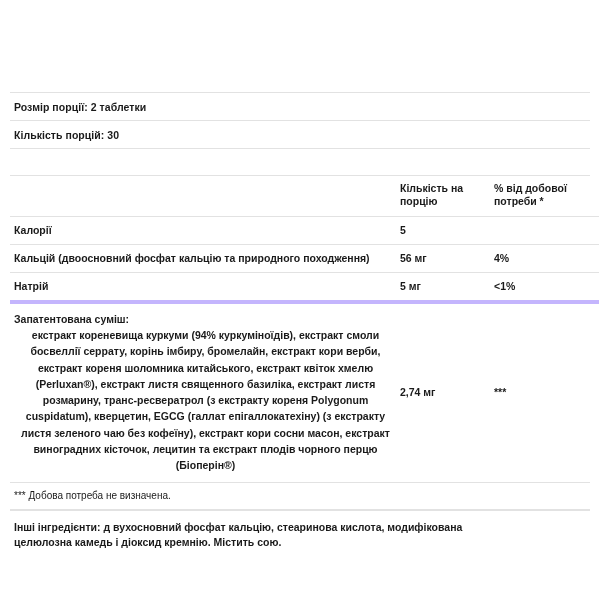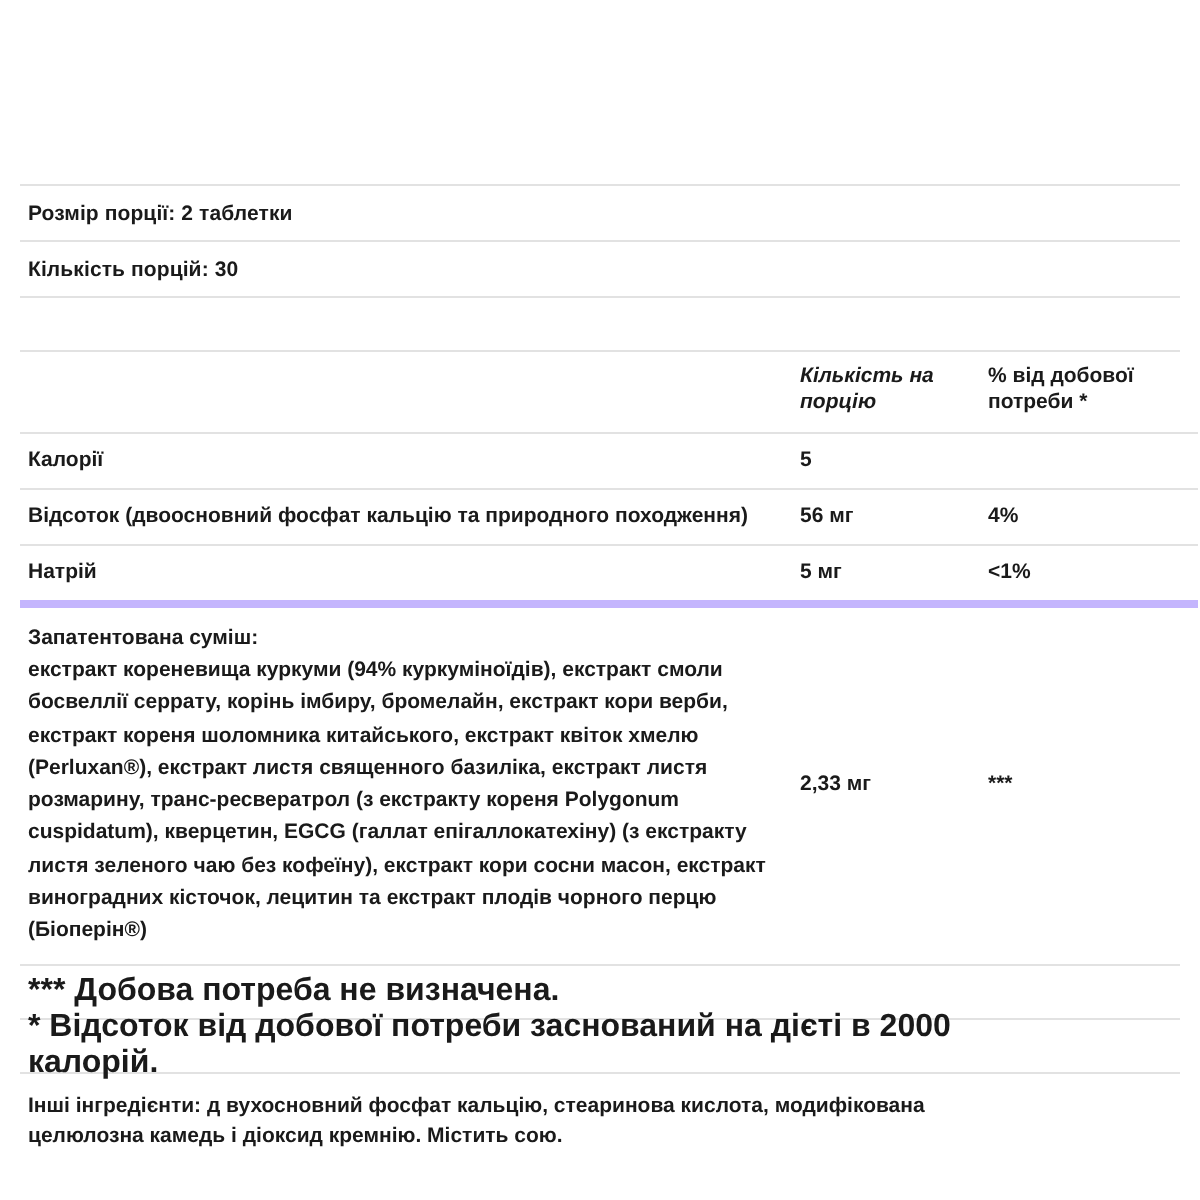--- a/index.html
+++ b/index.html
@@ -65,21 +65,21 @@
   .col-amount { width: 92px; }
   .col-dv     { width: 105px; margin-top: 44px; }
 
   .head-row td {
     font-size: 10.5px;
     font-weight: bold;
     line-height: 1.28;
     padding: 6px 0 7px 0;
   }
   .head-row td.col-name { padding-left: 4px; }
-  .head-row td.col-amount { padding-left: 3px; font-style: italic; }
+  .head-row td.col-amount { padding-left: 3px; }
   .head-row td.col-dv { padding-left: 2px; }
 
   .data-row td {
     font-size: 10.5px;
     font-weight: bold;
     height: 27px;
     line-height: 27px;
     white-space: nowrap;
   }
   .data-row td.col-name { padding-left: 4px; }
@@ -102,29 +102,29 @@
   .blend-row td.col-name { padding-left: 4px; }
   .blend-row td.col-amount,
   .blend-row td.col-dv {
     vertical-align: middle;
     white-space: nowrap;
   }
   .blend-row td.col-amount { padding-left: 3px; }
   .blend-row td.col-dv { padding-left: 2px; }
 
   .blend-title { display: block; }
-  .blend-body  { display: block; }
+  .blend-body  { display: block; text-align: center; }
 
   
   .footnote-row {
     display: flex;
     align-items: center;
     height: 26px;
-    font-size: 16px;
-    font-weight: bold;
+    font-size: 10px;
+    font-weight: normal;
     padding-left: 4px;
   }
 
   
   .para {
     font-size: 10.5px;
     font-weight: bold;
     line-height: 1.48;
     padding-left: 4px;
     padding-right: 2px;
@@ -169,51 +169,48 @@
       </tr>
 
       <tr class="data-row row-border">
         <td class="col-name">Калорії</td>
         <td class="col-amount">5</td>
         <td class="col-dv"></td>
       </tr>
 
 
       <tr class="data-row row-border">
-        <td class="col-name">Відсоток (двоосновний фосфат кальцію та природного походження)</td>
+        <td class="col-name">Кальцій (двоосновний фосфат кальцію та природного походження)</td>
         <td class="col-amount">56 мг</td>
         <td class="col-dv">4%</td>
       </tr>
 
       <tr class="data-row row-border">
         <td class="col-name">Натрій</td>
         <td class="col-amount">5 мг</td>
         <td class="col-dv">&lt;1%</td>
       </tr>
 
       <tr class="blend-row">
         <td class="col-name">
           <span class="blend-title">Запатентована суміш:</span>
           <span class="blend-body">екстракт кореневища куркуми (94% куркуміноїдів), екстракт смоли босвеллії серрату, корінь імбиру, бромелайн, екстракт кори верби, екстракт кореня шоломника китайського, екстракт квіток хмелю (Perluxan®), екстракт листя священного базиліка, екстракт листя розмарину, транс-ресвератрол (з екстракту кореня Polygonum cuspidatum), кверцетин, EGCG (галлат епігаллокатехіну) (з екстракту листя зеленого чаю без кофеїну), екстракт кори сосни масон, екстракт виноградних кісточок, лецитин та екстракт плодів чорного перцю (Біоперін®)</span>
         </td>
-        <td class="col-amount">2,33 мг</td>
+        <td class="col-amount">2,74 мг</td>
         <td class="col-dv">***</td>
       </tr>
     </tbody>
   </table>
 
   <div class="rule"></div>
 
   <div class="footnote-row">
     <span>*** Добова потреба не визначена.</span>
   </div>
 
   <div class="rule"></div>
 
-  <div class="footnote-row">
-    <span>* Відсоток від добової потреби заснований на дієті в 2000 калорій.</span>
-  </div>
 
   <div class="rule"></div>
 
   <p class="para para-ingredients">Інші інгредієнти: д вухосновний фосфат кальцію, стеаринова кислота, модифікована целюлозна камедь і діоксид кремнію. Містить сою.</p>
 
 </div>
 
 </body></html>

